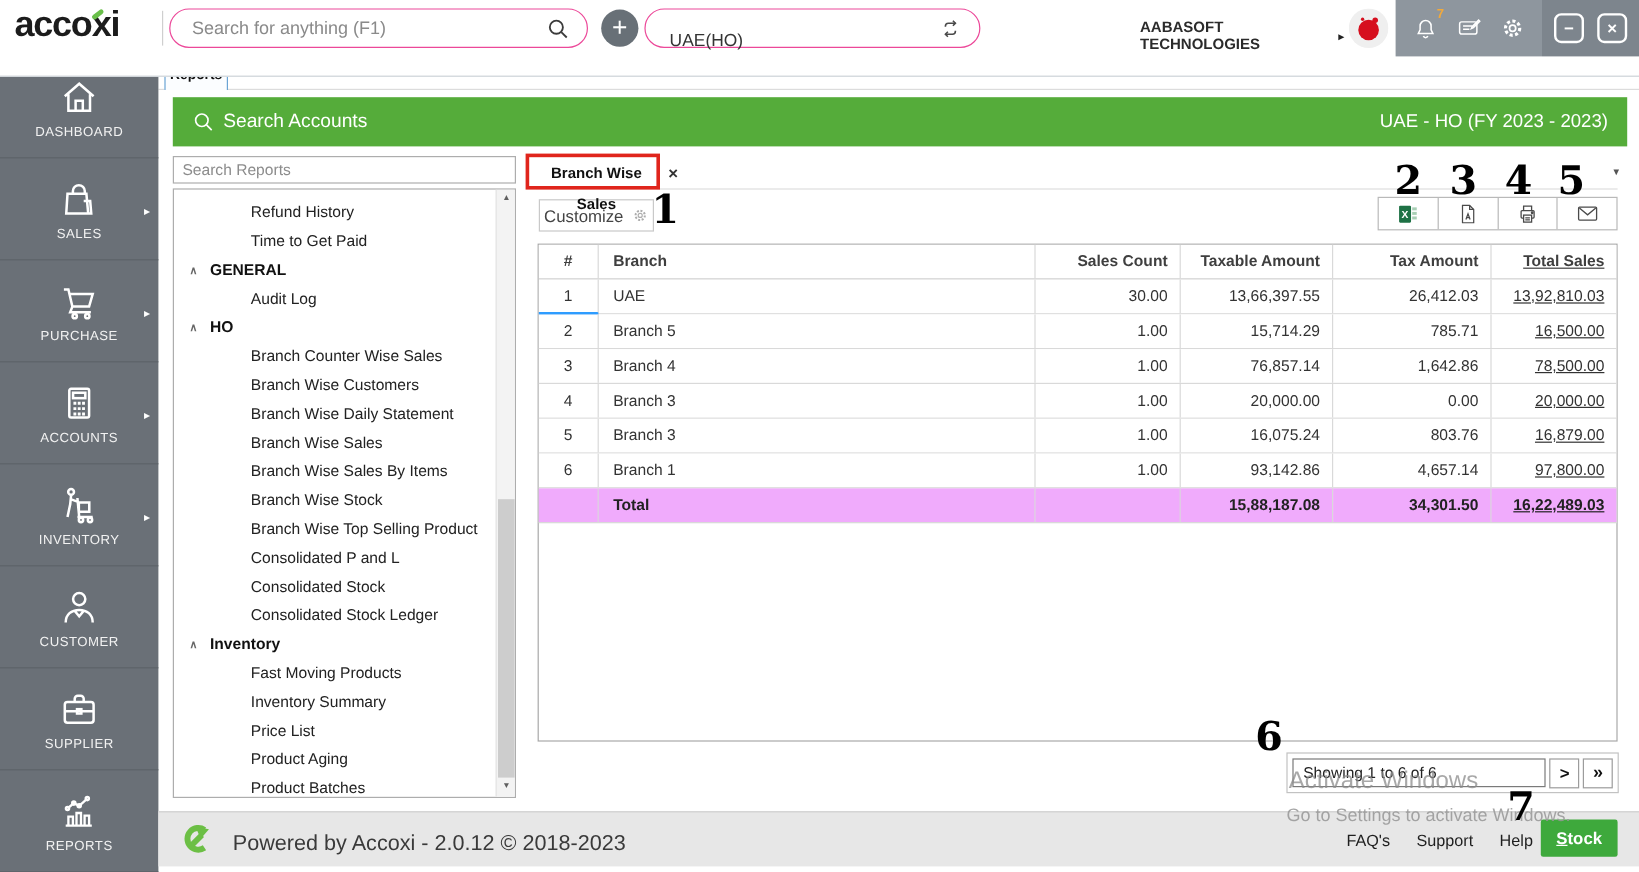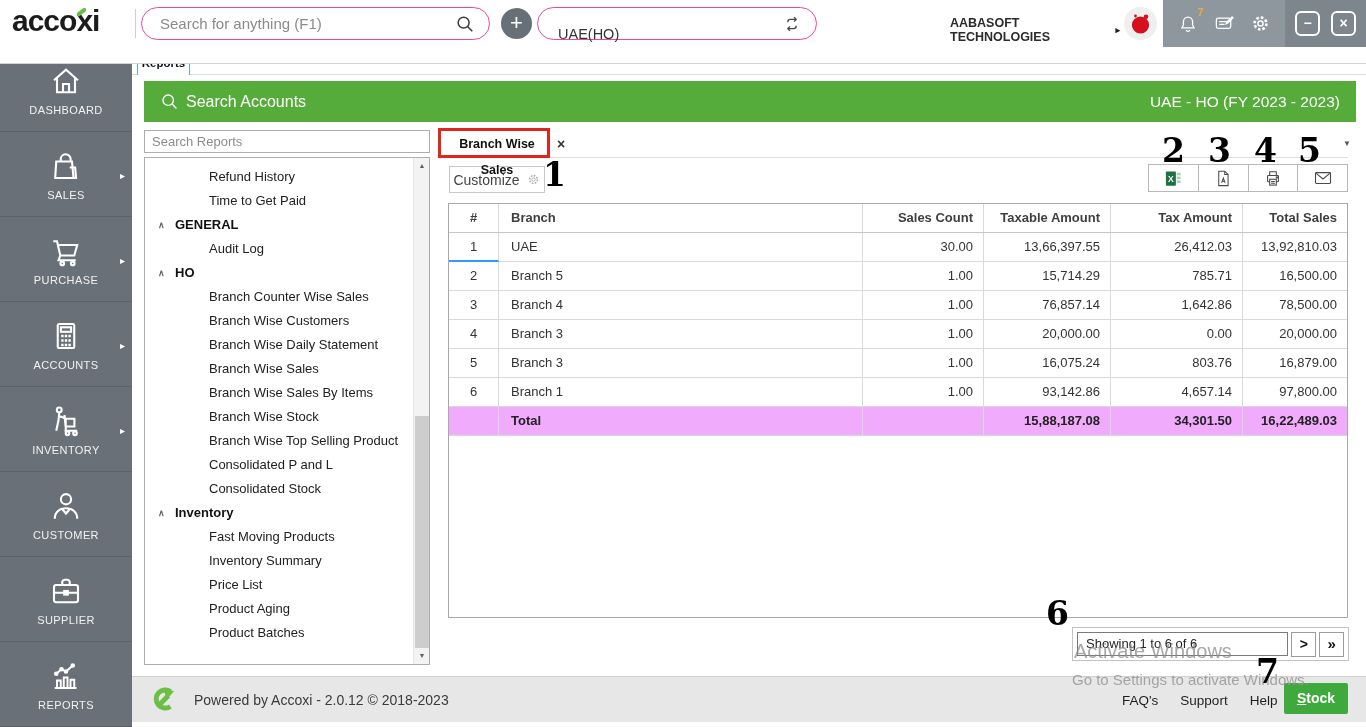--- a/index.html
+++ b/index.html
@@ -59,21 +59,21 @@
   .rv-close { position:absolute; left:549px; top:132px; width:24px; height:24px; font-size:14px; font-weight:bold; color:#333; text-align:center; line-height:24px; z-index:3; }
   .customize-btn { position:absolute; left:449px; top:166px; width:96px; height:27px; border:1px solid #c9c9c9; background:#fff; display:flex; align-items:center; justify-content:center; gap:6px; font-size:14px; color:#444; }
   .export-bar { position:absolute; left:1148px; top:164px; width:200px; height:28px; border:1px solid #b9b9b9; background:#fff; display:flex; }
   .export-cell { flex:1; display:flex; align-items:center; justify-content:center; border-left:1px solid #b9b9b9; }
   .export-cell:first-child { border-left:none; }
   .export-caret { position:absolute; left:1343px; top:139px; font-size:8px; color:#555; }
 
   .report-body { position:absolute; left:448px; top:203px; width:900px; height:415px; border:1px solid #a8a8a8; background:#fff; }
   .trow { display:flex; height:29px; border-bottom:1px solid #d9d9d9; background:#fff; }
   .trow > div { border-right:1px solid #d9d9d9; font-size:13px; color:#333; line-height:28px; overflow:hidden; }
-  .trow > div:last-child { border-right:none; }
+  .trow > div:last-child { border-right:none;text-decoration:underline; }
   .c0 { width:50px; text-align:center; }
   .c1 { width:364px; padding-left:12px; }
   .c2 { width:121px; } .c3 { width:127px; } .c4 { width:132px; } .c5 { flex:1; }
   .num { text-align:right; padding-right:10px; }
   .thead > div { font-weight:bold; color:#3f3f3f; }
   .thead { border-bottom:1px solid #c6c6c6; }
   .sel-cell { border-bottom:2px solid #2e9cff !important; height:29px; }
   .total { background:#e9e9e9; font-weight:bold; }
   .total > div { font-weight:bold; color:#222; background:#f0abfc; }
 
@@ -87,21 +87,21 @@
   .wm1 { position:absolute; left:1074px; top:640px; font-size:20px; color:#8b8b8b; opacity:.75; z-index:24; }
   .wm2 { position:absolute; left:1072px; top:671px; font-size:15px; color:#979797; opacity:.85; z-index:24; }
   .anno { position:absolute; font-family:"DejaVu Serif", serif; font-weight:bold; font-size:33px; color:#000; z-index:46; line-height:1; }
   .a1{left:543px;top:158px;} .a2{left:1162px;top:134px;} .a3{left:1208px;top:134px;}
   .a4{left:1254px;top:134px;} .a5{left:1298px;top:134px;} .a6{left:1046px;top:597px;} .a7{left:1256px;top:655px;}
   .red-box { position:absolute; left:438px; top:128px; width:112px; height:30px; border:3px solid #e0251c; z-index:45; }
 
   
   .footer { position:absolute; left:132px; top:676px; width:1234px; height:46px; background:#e7e7e7; border-top:1px solid #d0d0d0; z-index:20; }
   .f-logo { position:absolute; left:16px; top:6px; }
-  .powered { position:absolute; left:62px; top:15px; font-size:14px; color:#3a3a3a; }
+  .powered { position:absolute; left:62px; top:15px; font-size:18px; color:#3a3a3a; }
   .f-links { position:absolute; left:990px; top:16px; display:flex; gap:22px; font-size:13.5px; color:#1f1f1f; }
   .exit-btn { position:absolute; left:1152px; top:6px; width:64px; height:31px; background:#3ea93c; color:#fff; font-size:14px; font-weight:bold; text-align:center; line-height:30px; border-radius:2px; z-index:28; }
   .exit-btn::first-letter { text-decoration:underline; }
   .bottom-strip { position:absolute; left:132px; top:722px; width:1234px; height:5px; background:#fff; }
 
   svg { display:block; }
 </style>
 </head>
 <body>
 
@@ -293,20 +293,21 @@
     <div class="tree-row group"><span class="caret">∧</span><span>HO</span></div>
     <div class="tree-row item">Branch Counter Wise Sales</div>
     <div class="tree-row item">Branch Wise Customers</div>
     <div class="tree-row item">Branch Wise Daily Statement</div>
     <div class="tree-row item">Branch Wise Sales</div>
     <div class="tree-row item">Branch Wise Sales By Items</div>
     <div class="tree-row item">Branch Wise Stock</div>
     <div class="tree-row item">Branch Wise Top Selling Product</div>
     <div class="tree-row item">Consolidated P and L</div>
     <div class="tree-row item">Consolidated Stock</div>
+    <div class="tree-row item">Consolidated Stock Ledger</div>
     <div class="tree-row group"><span class="caret">∧</span><span>Inventory</span></div>
     <div class="tree-row item">Fast Moving Products</div>
     <div class="tree-row item">Inventory Summary</div>
     <div class="tree-row item">Price List</div>
     <div class="tree-row item">Product Aging</div>
     <div class="tree-row item">Product Batches</div>
     <div class="sbar">
       <div class="arr up">▲</div>
       <div class="thumb"></div>
       <div class="arr dn">▼</div>

